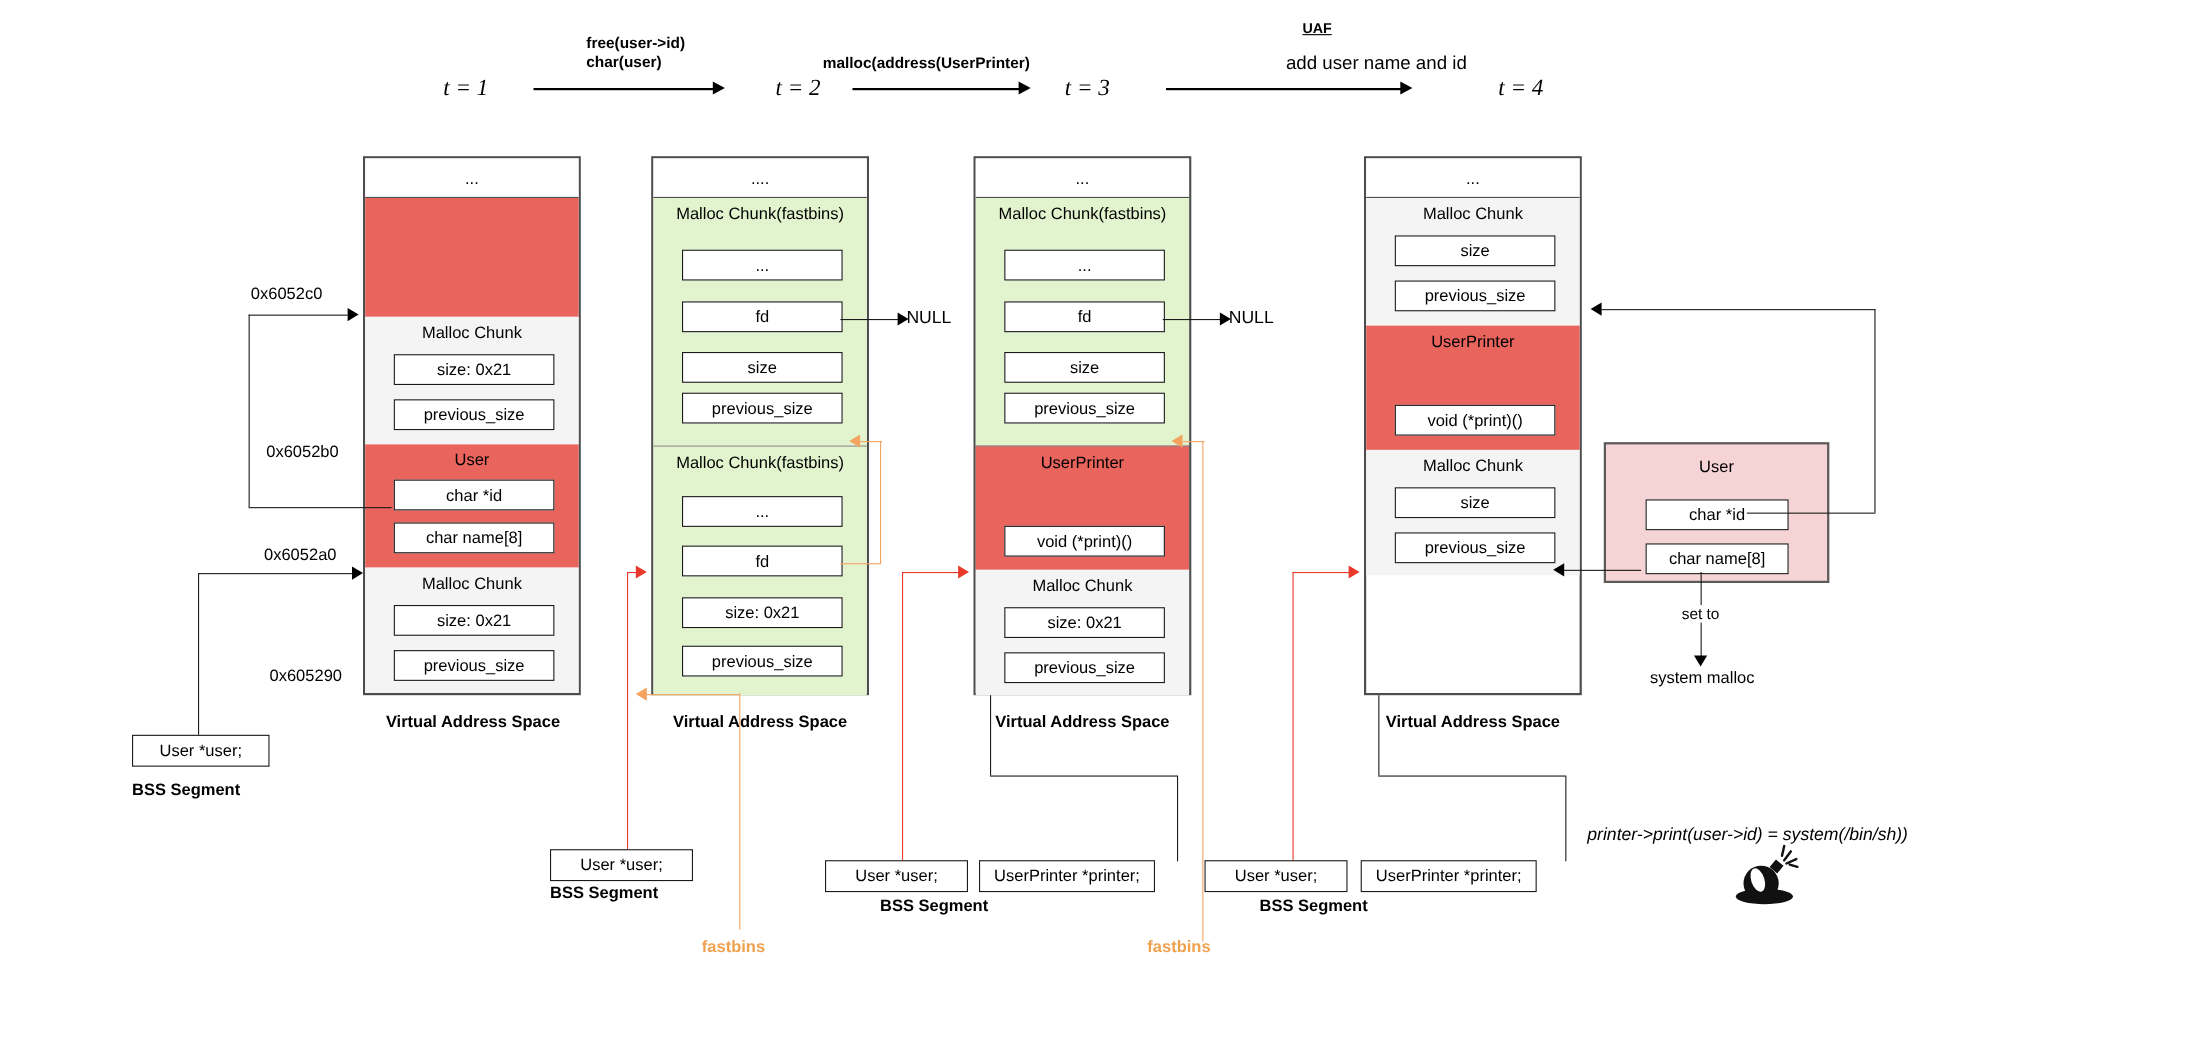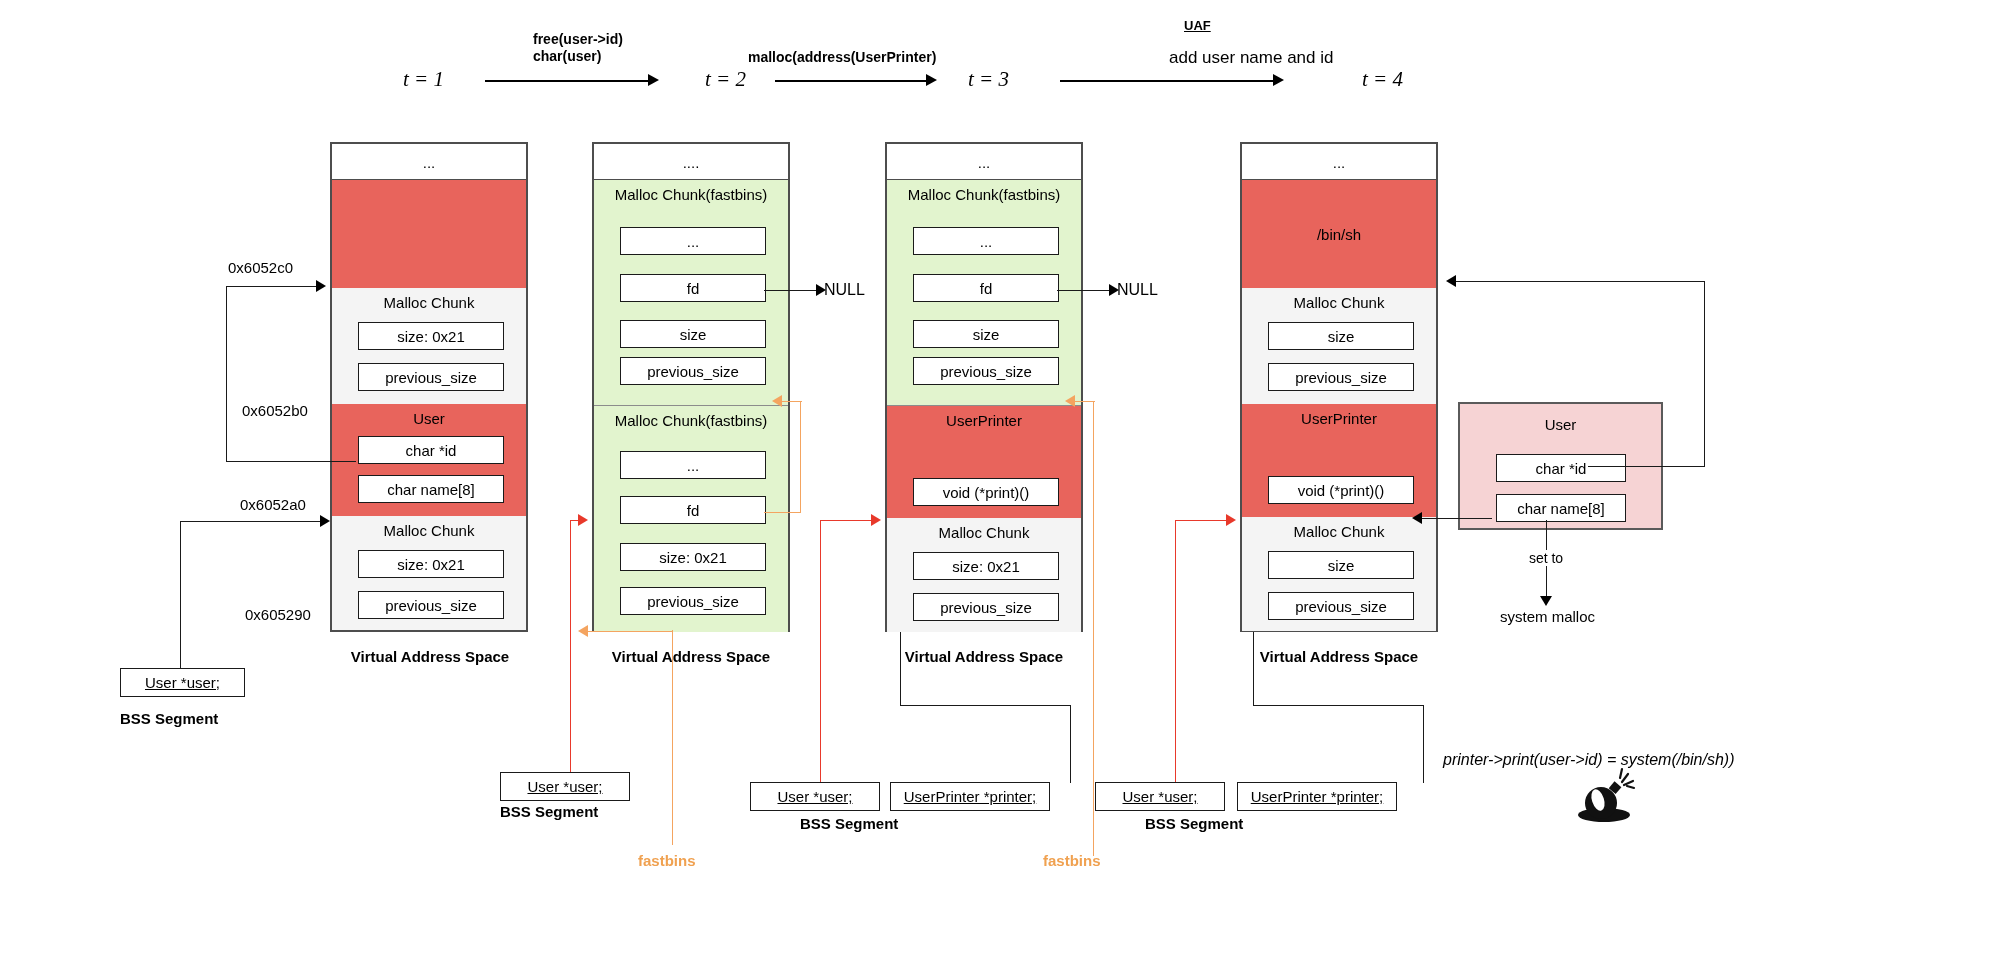--- a/index.html
+++ b/index.html
@@ -53,21 +53,21 @@
         border-left:6px solid transparent;border-right:6px solid transparent;}
   .ahred-r{position:absolute;width:0;height:0;border-left:10px solid #e8392b;
         border-top:6px solid transparent;border-bottom:6px solid transparent;}
   .ahor-l{position:absolute;width:0;height:0;border-right:10px solid #f4a460;
         border-top:6px solid transparent;border-bottom:6px solid transparent;}
   .ahor-r{position:absolute;width:0;height:0;border-left:10px solid #f4a460;
         border-top:6px solid transparent;border-bottom:6px solid transparent;}
 
   .codebox{box-sizing:border-box;border:1.7px solid #1a1a1a;background:#fff;
            font-size:15px;display:flex;align-items:center;justify-content:center;
-           position:absolute;white-space:nowrap;text-decoration:underline;}
+           position:absolute;white-space:nowrap;}
 </style>
 </head>
 <body>
 
 <div class="abs tlabel" style="left:403px;top:67px;">t = 1</div>
 <div class="abs tlabel" style="left:705px;top:67px;">t = 2</div>
 <div class="abs tlabel" style="left:968px;top:67px;">t = 3</div>
 <div class="abs tlabel" style="left:1362px;top:67px;">t = 4</div>
 
 <div class="abs op" style="left:533px;top:31px;">free(user-&gt;id)</div>
@@ -204,23 +204,20 @@
 <div class="codebox" style="left:890px;top:782px;width:160px;height:29px;">UserPrinter *printer;</div>
 <div class="abs bss" style="left:800px;top:815px;width:190px;">BSS Segment</div>
 <div class="vline" style="left:900px;top:632px;height:73px;"></div>
 <div class="hline" style="left:900px;top:705px;width:170px;"></div>
 <div class="vline" style="left:1070px;top:705px;height:78px;"></div>
 
 <div class="abs col" style="left:1240px;top:142px;width:198px;height:490px;">
   <div class="band band-white" style="height:36px;">
     <div class="dots" style="padding-top:10px;">...</div>
   </div>
-  <div class="band band-red" style="height:108px;display:flex;align-items:center;justify-content:center;">
-    <div class="abs" style="font-size:15px;">/bin/sh</div>
-  </div>
   <div class="band band-grey" style="height:116px;">
     <div class="bandtitle">Malloc Chunk</div>
     <div class="field" style="left:26px;top:34px;width:146px;height:28px;">size</div>
     <div class="field" style="left:26px;top:75px;width:146px;height:28px;">previous_size</div>
   </div>
   <div class="band band-red" style="height:113px;">
     <div class="bandtitle">UserPrinter</div>
     <div class="field" style="left:26px;top:72px;width:146px;height:28px;">void (*print)()</div>
   </div>
   <div class="band band-grey" style="height:114px;">

